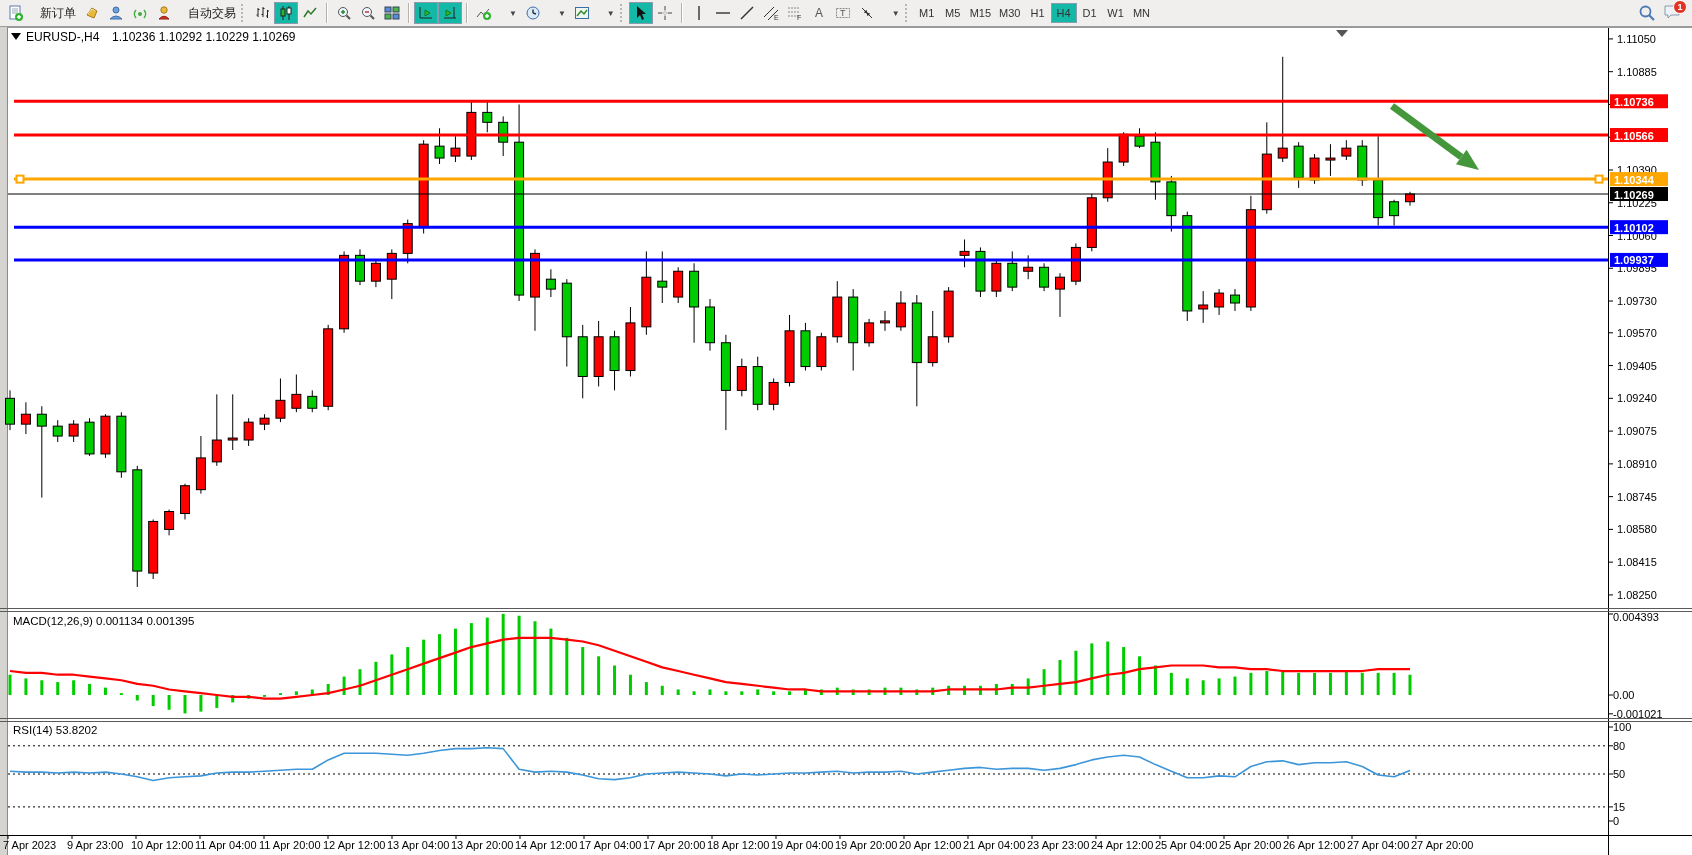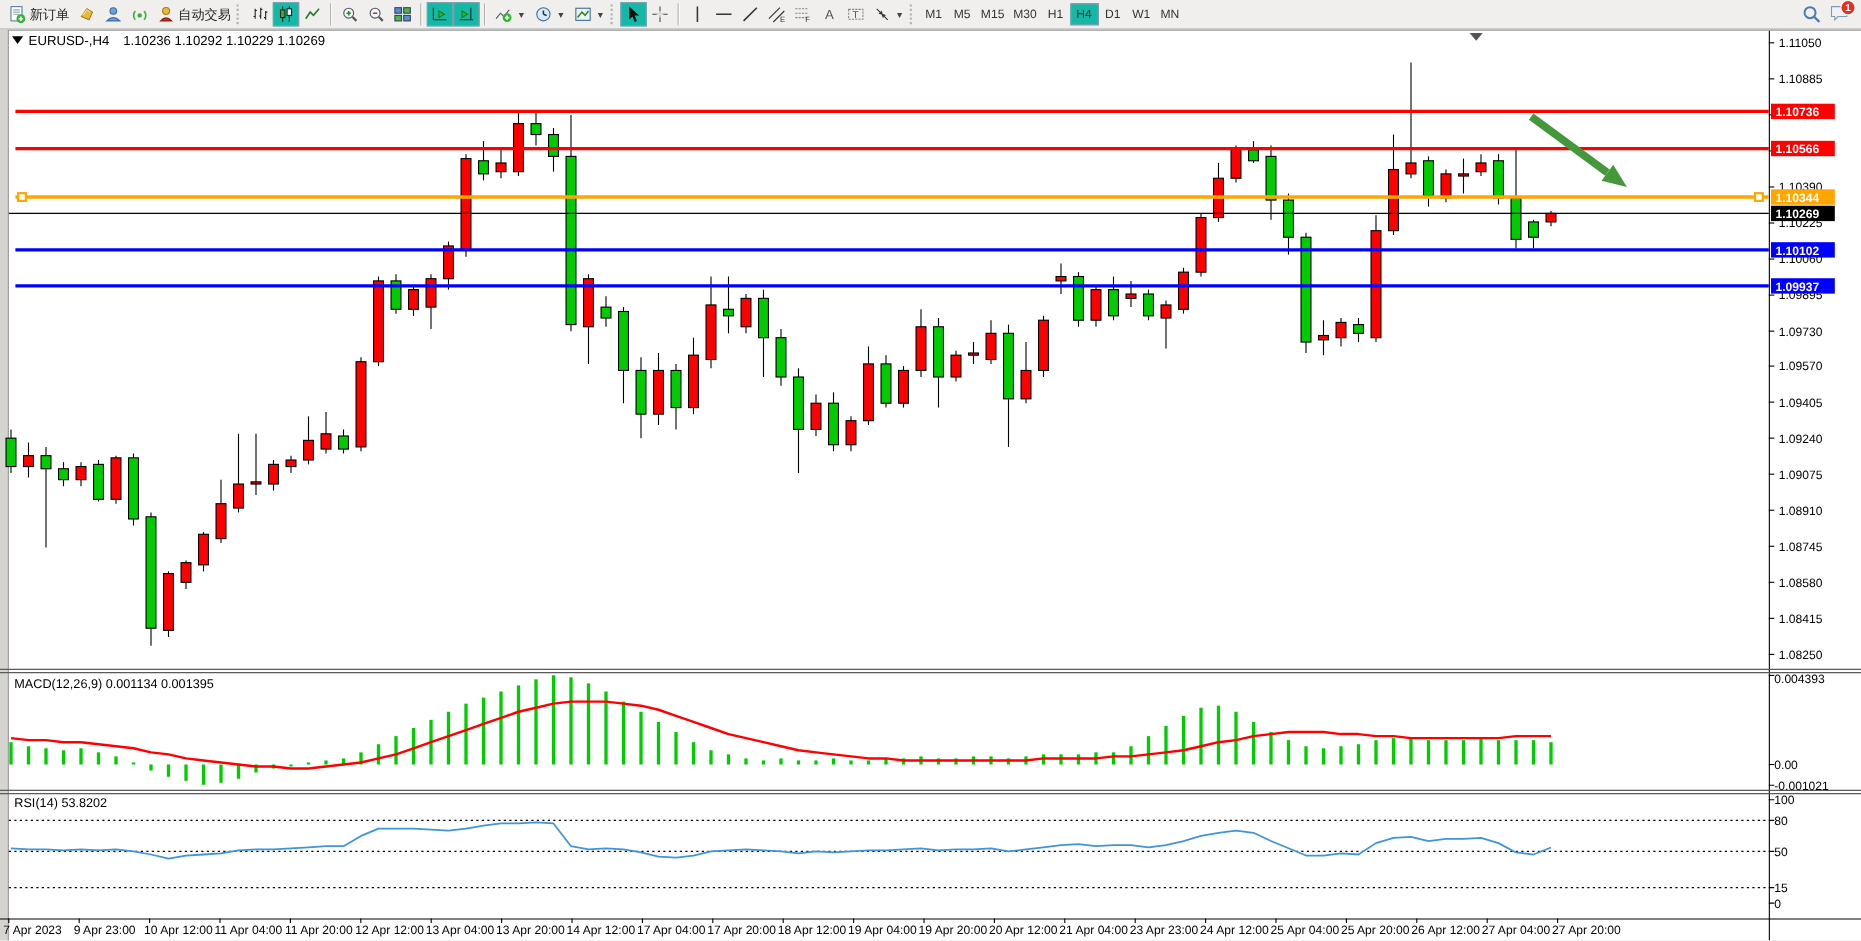--- a/index.html
+++ b/index.html
@@ -1,20 +1,20 @@
 <!DOCTYPE html>
 <html><head>
 <meta charset="utf-8">
 <style>
   html,body{margin:0;padding:0;background:#e8e8e8;}
   body{width:1692px;height:855px;position:relative;font-family:"Liberation Sans",sans-serif;overflow:hidden;}
   .toolbar{position:absolute;top:0;left:0;width:1692px;height:27px;background:#f0efee;
     border-bottom:1px solid #9b9b9b;display:flex;align-items:center;padding-left:4px;box-sizing:border-box;}
   .tbtn{height:22px;min-width:23px;display:inline-flex;align-items:center;justify-content:center;
-    gap:3px;padding:0 3px;border:1px solid transparent;font-size:12px;color:#1c1c1c;box-sizing:border-box;text-align:center;}
+    gap:16px;padding:0 3px;border:1px solid transparent;font-size:12px;color:#1c1c1c;box-sizing:border-box;text-align:center;}
   .tbtn.pressed{background:#14b8a6;border:1px solid #8a9bad;}
   .sep{width:0;height:20px;border-left:1px solid #b5b2ad;border-right:1px solid #ffffff;margin:0 4px;}
   .grip{width:4px;height:18px;border-left:2px dotted #b8b5b0;margin:0 3px 0 1px;}
   .caret{font-size:8px;color:#444;margin-left:1px;}
   .tf{font-size:11px;font-family:"Liberation Sans",sans-serif;color:#333;min-width:26px;height:20px;}
   .right-icons{position:absolute;right:8px;top:2px;display:flex;align-items:center;gap:6px;}
   .chat-wrap{position:relative;width:22px;height:22px;}
   .badge{position:absolute;top:-2px;right:-3px;background:#e23222;color:#fff;border-radius:50%;
     width:14px;height:14px;font-size:9px;font-weight:bold;display:flex;align-items:center;justify-content:center;
     border:1px solid #fff;box-sizing:border-box;}

